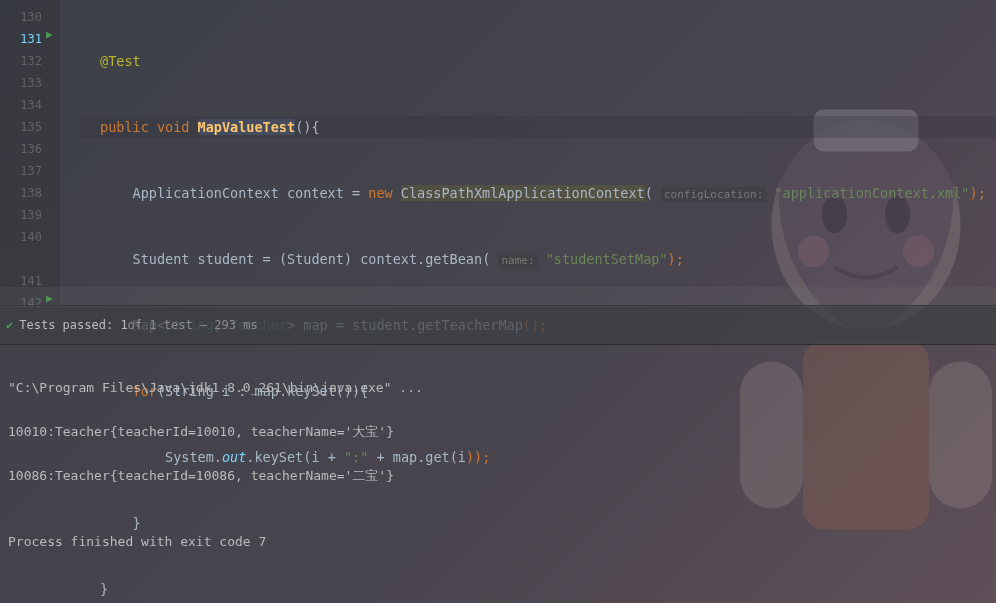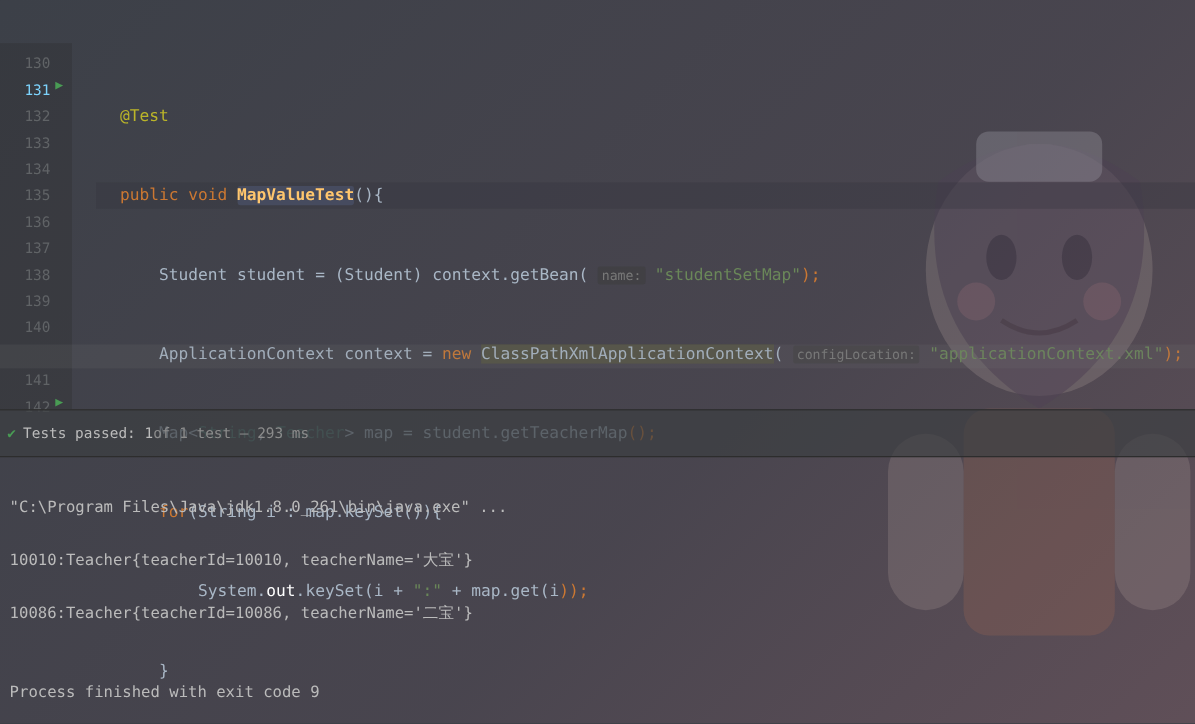--- a/index.html
+++ b/index.html
@@ -16,21 +16,20 @@
   position: absolute;
   inset: 0;
   background: linear-gradient(135deg, rgba(60,64,72,0.95) 0%, rgba(75,70,80,0.85) 60%, rgba(120,90,100,0.6) 100%);
   z-index: 0;
 }
 .editor-area {
   position: relative;
   z-index: 1;
   display: flex;
   height: 305px;
-  margin-top: 36px;
 }
 .gutter {
   width: 60px;
   background: rgba(43,43,43,0.3);
   color: #606366;
   text-align: right;
   padding-right: 18px;
   font-size: 12px;
   line-height: 22px;
   padding-top: 6px;
@@ -56,21 +55,21 @@
   white-space: pre;
   position: relative;
 }
 .code-line { height: 22px; padding-left: 20px; }
 .sel-highlight { background: rgba(80,90,120,0.5); border-radius: 2px; font-weight: bold; }
 .kw { color: #cc7832; }
 .ann { color: #bbb529; }
 .method { color: #ffc66d; }
 .str { color: #6a8759; }
 .param-hint { color: #787878; background: rgba(60,60,60,0.5); font-size: 11px; padding: 1px 3px; border-radius: 2px; }
-.static-field { color: #ffffff; }
+.static-field { color: #7dd3fc; font-style: italic; }
 .new-kw { color: #cc7832; }
 .hl-usage { background: rgba(90,90,60,0.6); }
 .cursor-line-bg { background: rgba(50,50,60,0.3); }
 .divider-bar {
   position: relative;
   z-index: 1;
   height: 40px;
   background: rgba(60,63,65,0.7);
   border-top: 1px solid #2d2d2d;
   border-bottom: 1px solid #2d2d2d;
@@ -146,22 +145,22 @@
     <div class="ln">141</div>
     <div class="ln">142</div>
   </div>
   <div class="gutter-icons">
     <span class="run-icon" style="top:28px;position:absolute">▶</span>
     <span class="run-icon" style="top:292px;position:absolute">▶</span>
   </div>
   <div class="code-area">
     <div class="code-line"><span class="ann">@Test</span></div>
     <div class="code-line cursor-line-bg"><span class="kw">public</span> <span class="kw">void</span> <span class="method sel-highlight">MapValueTest</span><span>()</span><span>{</span></div>
+    <div class="code-line">    <span>ApplicationContext</span> <span>context</span> <span>=</span> <span class="new-kw">new</span> <span class="hl-usage">ClassPathXmlApplicationContext</span>( <span class="param-hint">configLocation:</span> <span class="str">"applicationContext.xml"</span><span style="color:#cc7832">);</span></div>
     <div class="code-line">    <span>Student</span> <span>student</span> <span>=</span> <span>(Student)</span> <span>context</span><span>.</span><span>getBean</span>( <span class="param-hint">name:</span> <span class="str">"studentSetMap"</span><span style="color:#cc7832">);</span></div>
-    <div class="code-line">    <span>ApplicationContext</span> <span>context</span> <span>=</span> <span class="new-kw">new</span> <span class="hl-usage">ClassPathXmlApplicationContext</span>( <span class="param-hint">configLocation:</span> <span class="str">"applicationContext.xml"</span><span style="color:#cc7832">);</span></div>
     <div class="code-line">    <span>Map</span><span>&lt;</span><span style="color:#507874">String</span><span>,</span> <span style="color:#507874">Teacher</span><span>&gt;</span> <span>map</span> <span>=</span> <span>student</span><span>.</span><span>getTeacherMap</span><span style="color:#cc7832">();</span></div>
     <div class="code-line">    <span class="kw">for</span><span>(</span><span>String</span> <span>i</span> <span>:</span> <span>map</span><span>.</span><span>keySet</span><span>()){</span></div>
     <div class="code-line">        <span>System</span><span>.</span><span class="static-field">out</span><span>.</span><span>keySet</span><span>(</span><span>i</span> <span>+</span> <span class="str">":"</span> <span>+</span> <span>map</span><span>.</span><span>get</span><span>(</span><span>i</span><span style="color:#cc7832">));</span></div>
     <div class="code-line">    <span>}</span></div>
     <div class="code-line"><span>}</span></div>
     
     
     
     
     
@@ -174,14 +173,14 @@
   <span class="check">✔</span>
   <span class="passed">Tests passed: 1</span>
   <span> of 1 test – 293 ms</span>
 </div>
 
 <div class="console-area">
 <div>"C:\Program Files\Java\jdk1.8.0_261\bin\java.exe" ...</div>
 <div>10010:Teacher{teacherId=10010, teacherName='大宝'}</div>
 <div>10086:Teacher{teacherId=10086, teacherName='二宝'}</div>
 <div></div>
-<div>Process finished with exit code 9</div>
+<div>Process finished with exit code 7</div>
 </div>
 
 </body></html>

